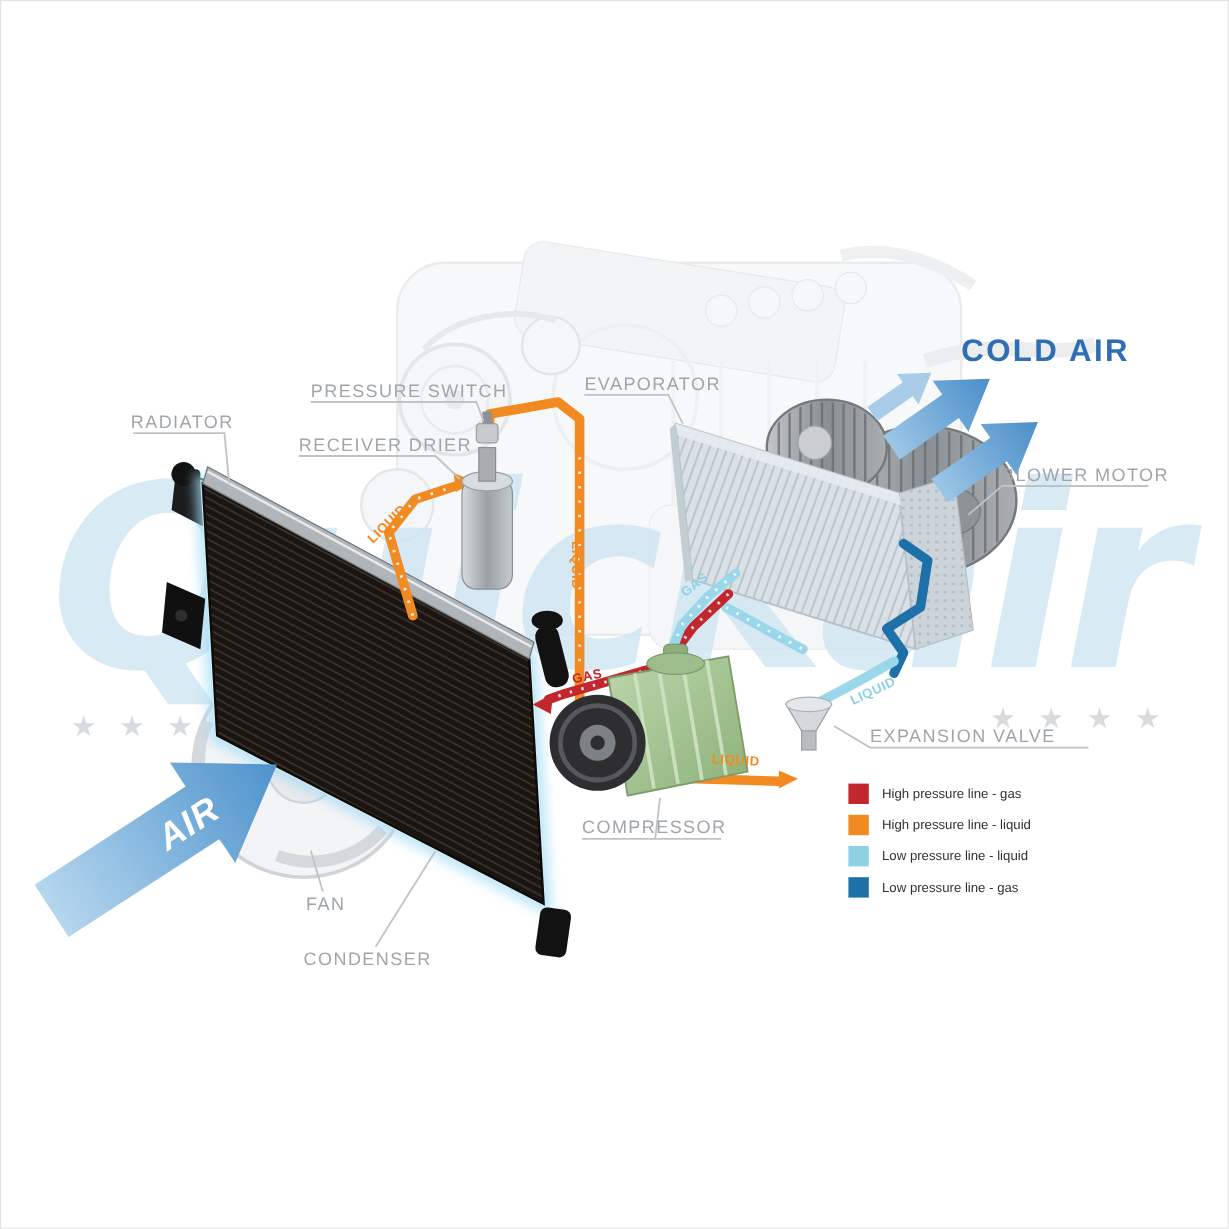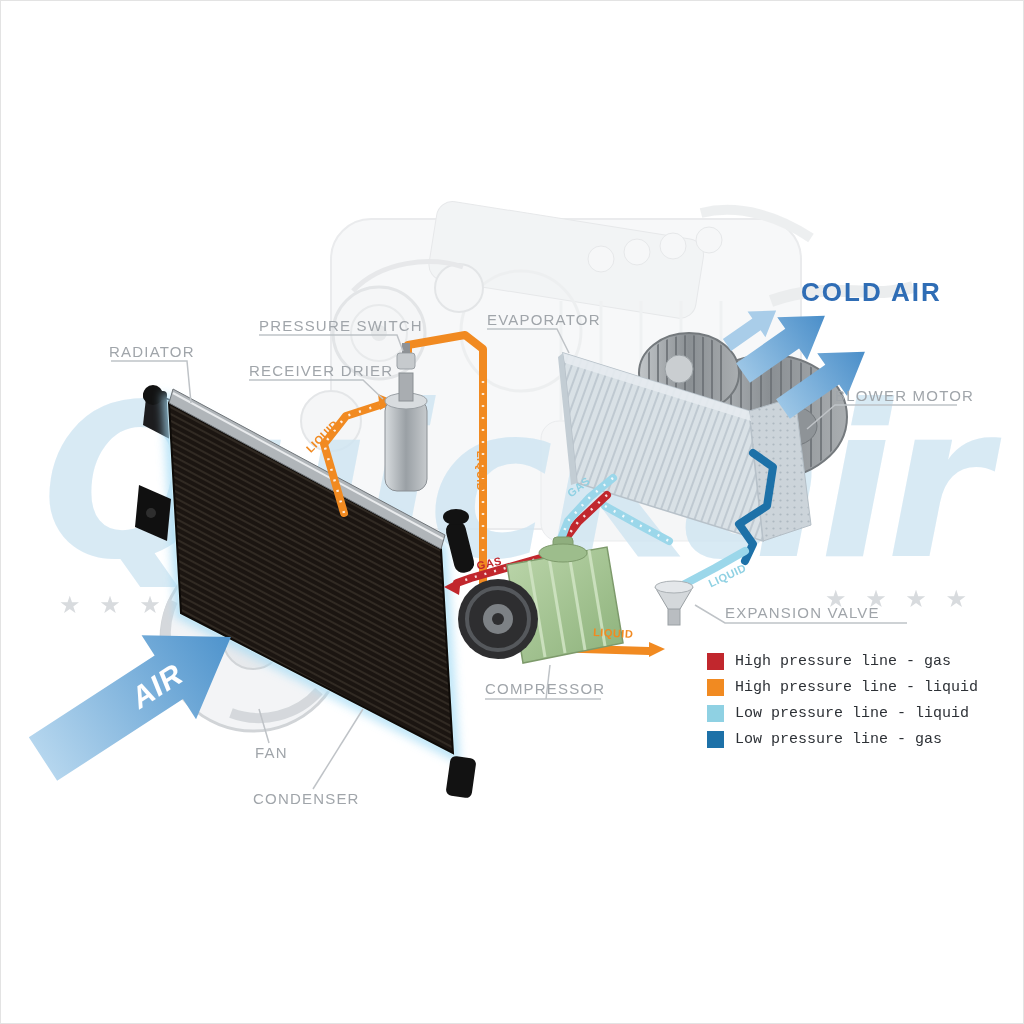--- a/index.html
+++ b/index.html
@@ -5,21 +5,21 @@
   html,body{margin:0;padding:0;background:#ffffff;}
   .stage{position:relative;width:1024px;height:1024px;background:#ffffff;overflow:hidden;
          border:1px solid #e3e3e3;box-sizing:border-box;
          font-family:"Liberation Sans", sans-serif;}
   svg{position:absolute;left:0;top:0;}
   .comp-label{fill:#a0a5aa;font-size:15px;letter-spacing:1.2px;font-family:"Liberation Sans",sans-serif;}
   .pipe-label{font-size:11px;font-weight:bold;font-family:"Liberation Sans",sans-serif;letter-spacing:.5px;}
   .legend{position:absolute;left:706px;top:652px;display:flex;flex-direction:column;gap:9px;}
   .legend-row{display:flex;align-items:center;}
   .swatch{width:17px;height:17px;margin-right:11px;flex:0 0 auto;}
-  .legend-label{font-size:15px;color:#2d3136;font-family:Liberation Mono, monospace;}
+  .legend-label{font-size:11px;color:#2d3136;font-family:Liberation Sans, sans-serif;}
 </style>
 </head>
 <body>
 
 <div class="stage">
 <svg width="1024" height="1024" viewBox="0 0 1024 1024">
   <defs>
     <linearGradient id="cylGrad" x1="0" y1="0" x2="1" y2="0">
       <stop offset="0" stop-color="#d8dcdf"></stop>
           <stop offset=".5" stop-color="#9aa0a5"></stop>

